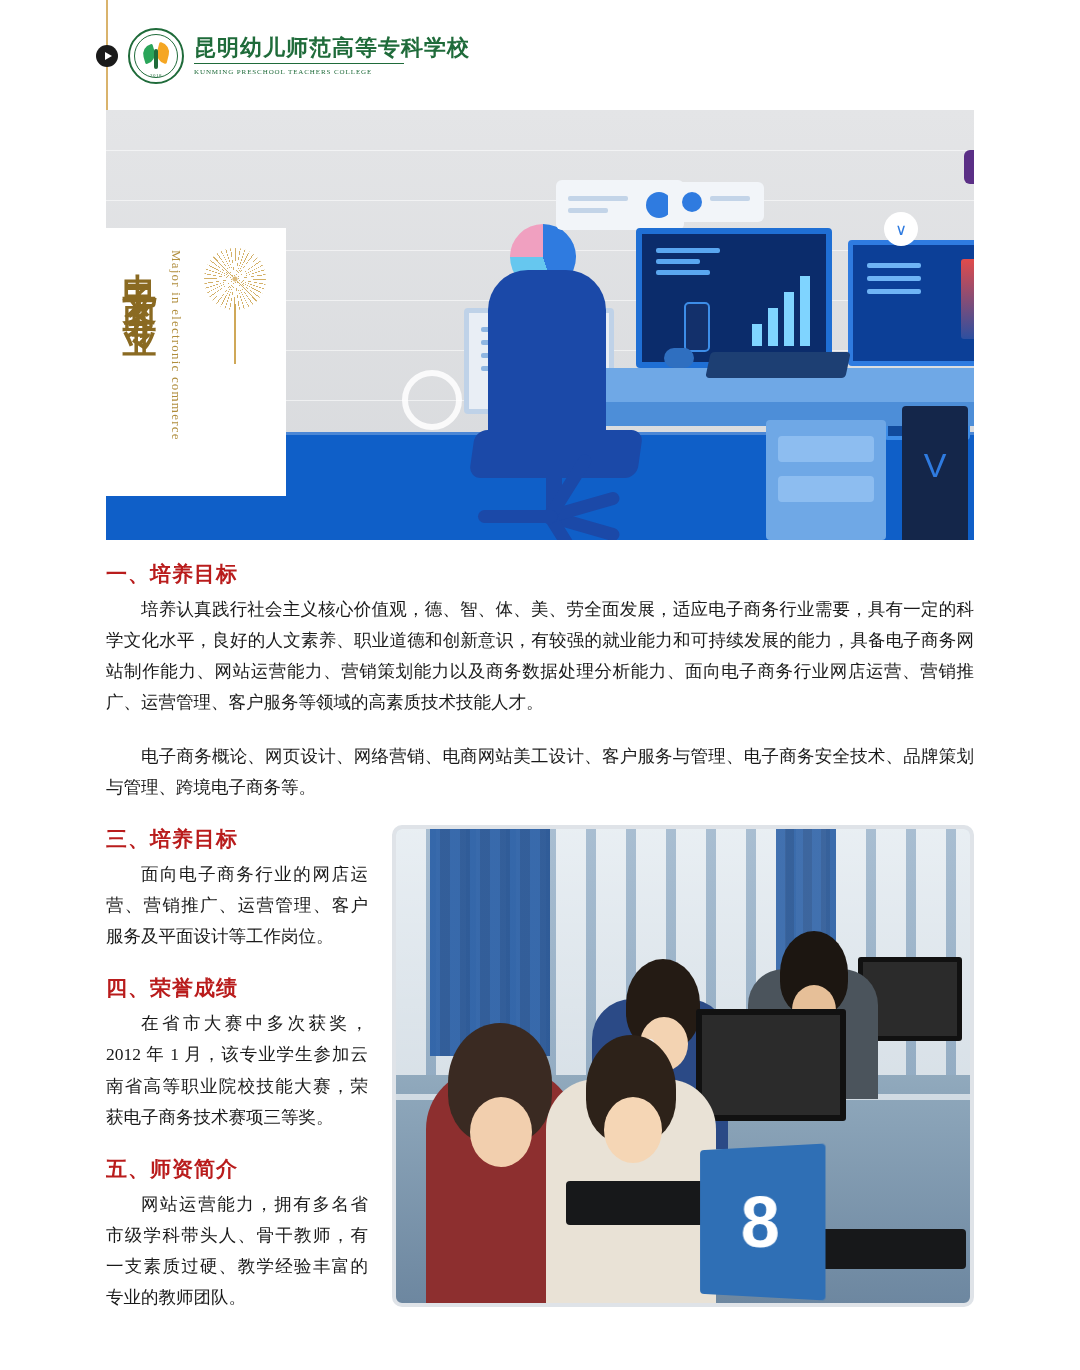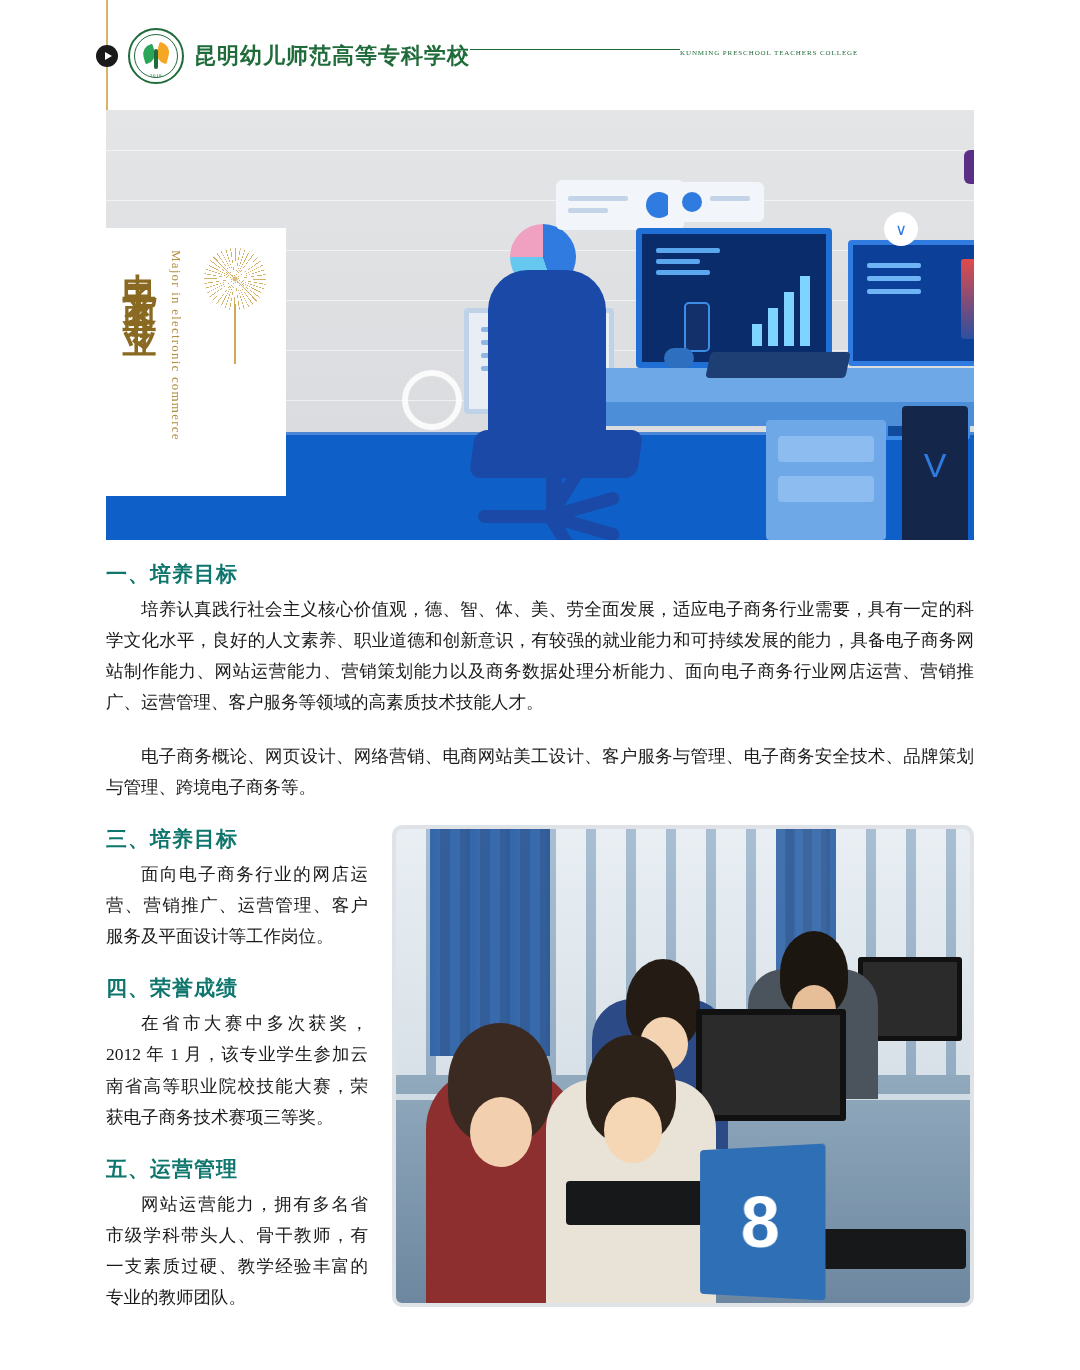--- a/index.html
+++ b/index.html
@@ -86,21 +86,21 @@
     border-radius: 2px;
   }
   .seal .seal-year {
     position: absolute; bottom: 4px; left: 0; right: 0;
     text-align: center;
     font-size: 5px; color: #1f6b3a;
     letter-spacing: .5px;
   }
   .logo-text {
     display: flex;
-    flex-direction: row;
+    flex-direction: column;
     line-height: 1;
   }
   .logo-cn {
     font-size: 22px;
     color: #1f6b3a;
     letter-spacing: 1px;
     font-family: "Liberation Serif", serif;
     font-weight: bold;
     white-space: nowrap;
   }
@@ -325,21 +325,21 @@
     opacity: .9;
   }
   .dandelion .stalk {
     position: absolute; left: 38px; top: 56px; width: 2px; height: 60px;
     background: #cfa858;
   }
 
   
   .content { position: absolute; left: 106px; top: 560px; width: 868px; }
   .sec-h {
-    color: #0f766e;
+    color: #b91c1c;
     font-size: 21px;
     font-weight: bold;
     letter-spacing: 1px;
     margin-bottom: 6px;
     font-family: "Liberation Serif", serif;
   }
   .para {
     font-size: 17.5px;
     line-height: 1.78;
     color: #1a1a1a;
@@ -588,21 +588,21 @@
           <div class="sec-h">三、培养目标</div>
           <div class="para">面向电子商务行业的网店运营、营销推广、运营管理、客户服务及平面设计等工作岗位。</div>
         </div>
 
         <div class="block">
           <div class="sec-h">四、荣誉成绩</div>
           <div class="para">在省市大赛中多次获奖，2012 年 1 月，该专业学生参加云南省高等职业院校技能大赛，荣获电子商务技术赛项三等奖。</div>
         </div>
 
         <div class="block">
-          <div class="sec-h">五、运营管理</div>
+          <div class="sec-h">五、师资简介</div>
           <div class="para">网站运营能力，拥有多名省市级学科带头人、骨干教师，有一支素质过硬、教学经验丰富的专业的教师团队。</div>
         </div>
 
       </div>
 
       <div class="col-right">
         <div class="photo">
           <div class="win"></div>
           <div class="curtain"></div>
           <div class="curtain2"></div>

